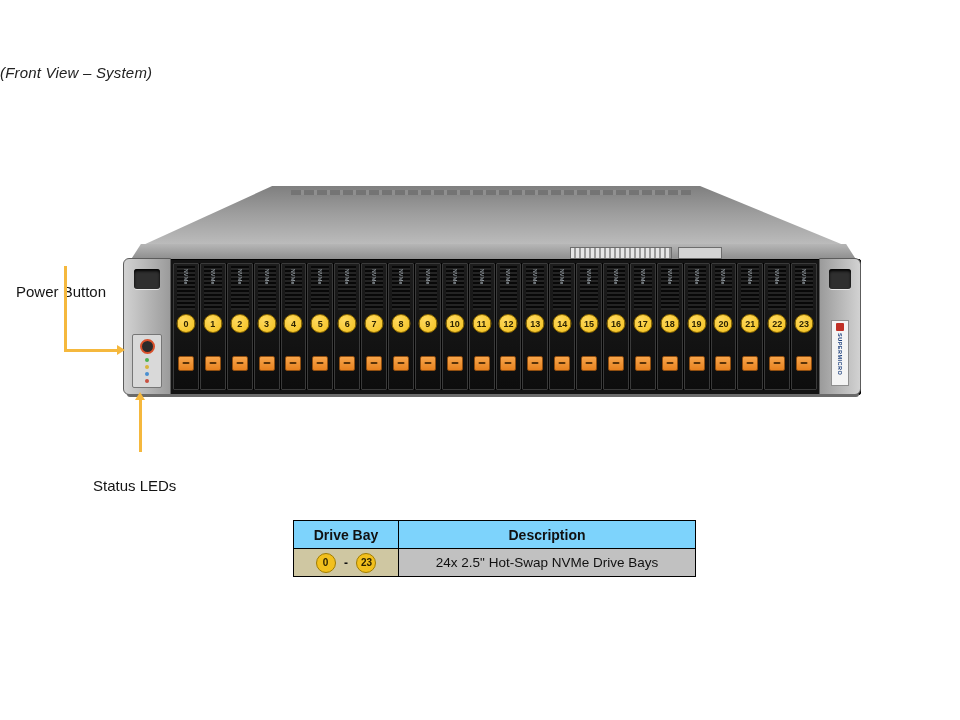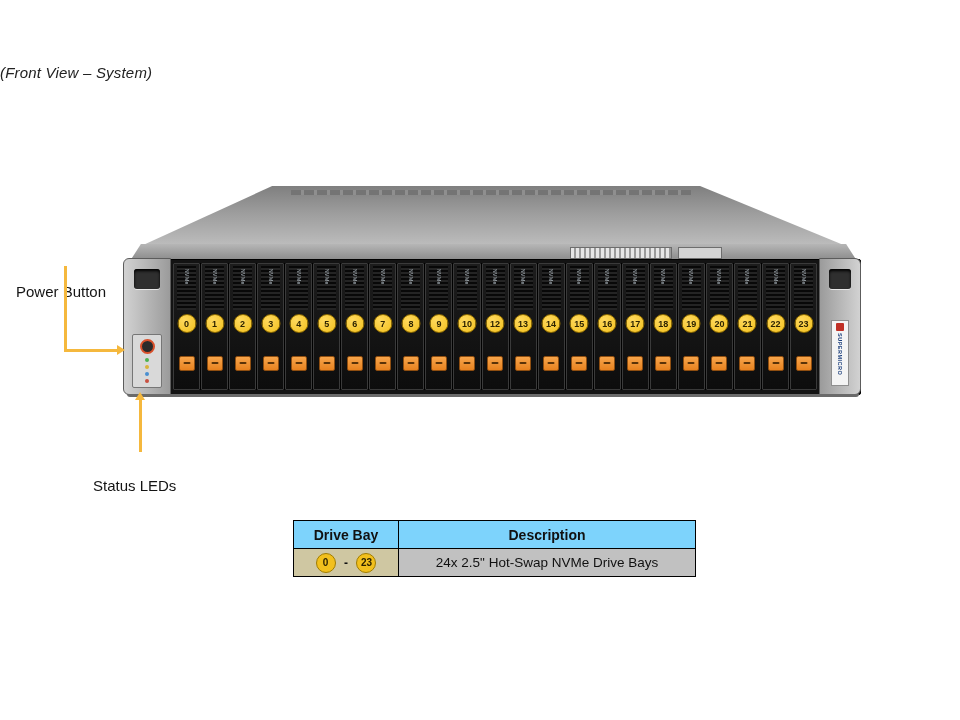--- a/index.html
+++ b/index.html
@@ -247,20 +247,26 @@
       <div class="tray-latch"></div>
     </div>
 
     <div class="tray">
       <div class="tray-vents"></div>
       <span class="tray-nvme">NVMe</span>
       <div class="bay-badge">10</div>
       <div class="tray-latch"></div>
     </div>
 
+    <div class="tray">
+      <div class="tray-vents"></div>
+      <span class="tray-nvme">NVMe</span>
+      <div class="bay-badge">11</div>
+      <div class="tray-latch"></div>
+    </div>
 
     <div class="tray">
       <div class="tray-vents"></div>
       <span class="tray-nvme">NVMe</span>
       <div class="bay-badge">12</div>
       <div class="tray-latch"></div>
     </div>
 
     <div class="tray">
       <div class="tray-vents"></div>

